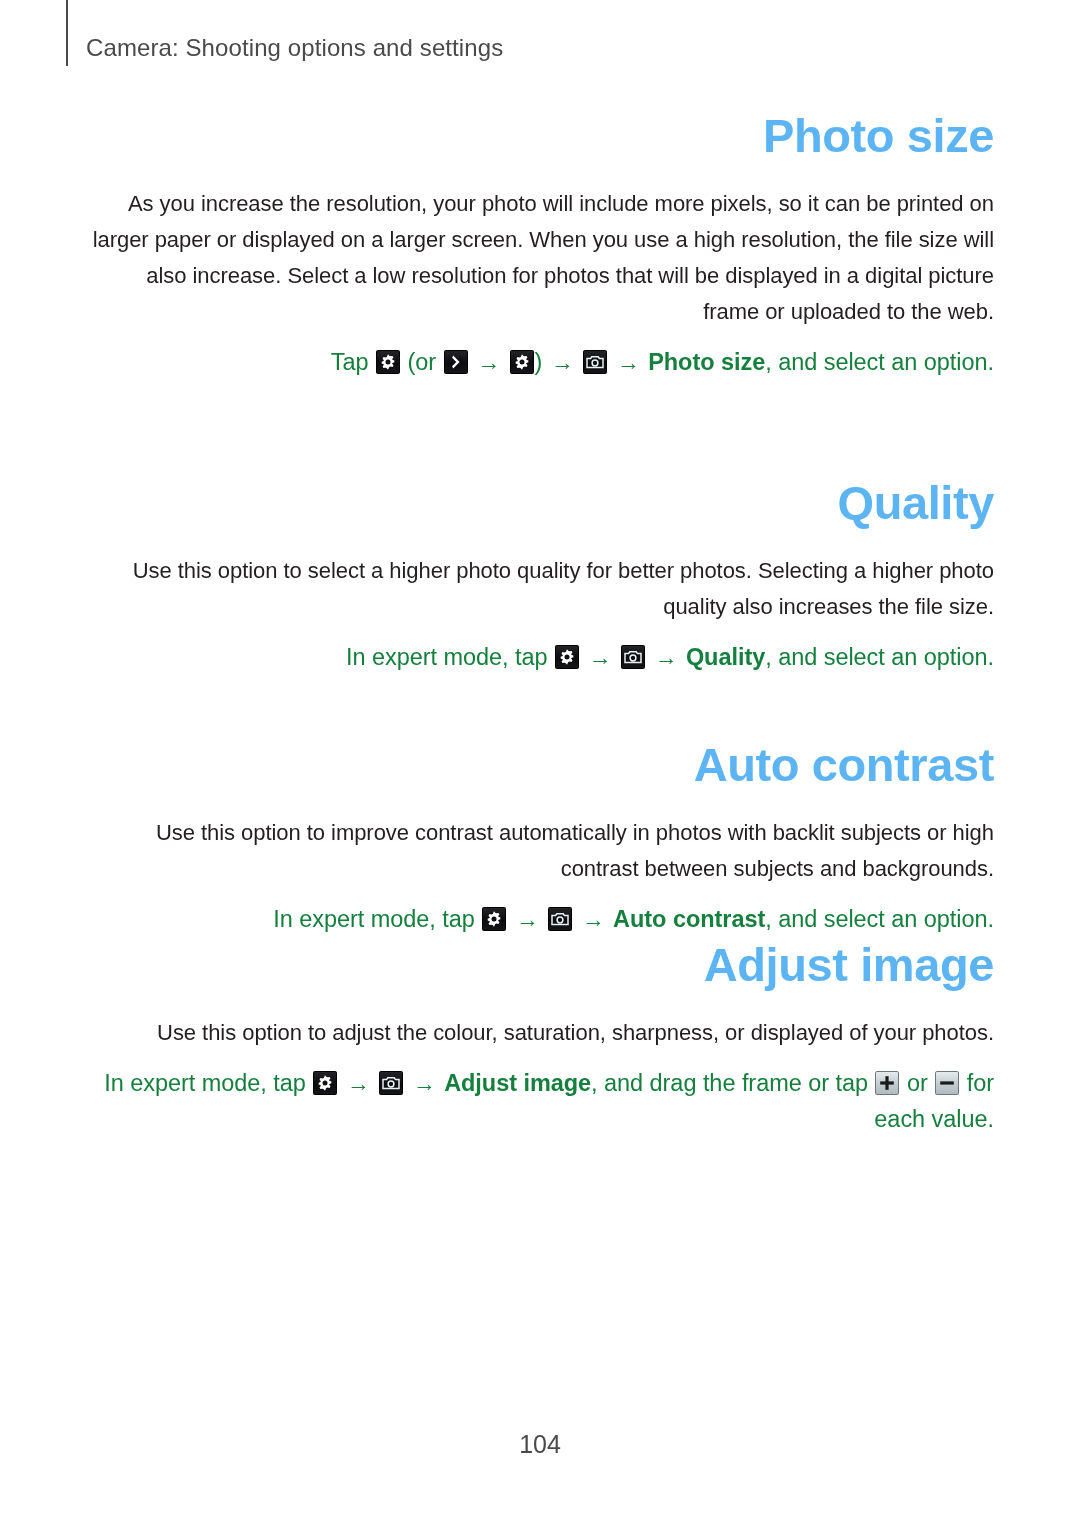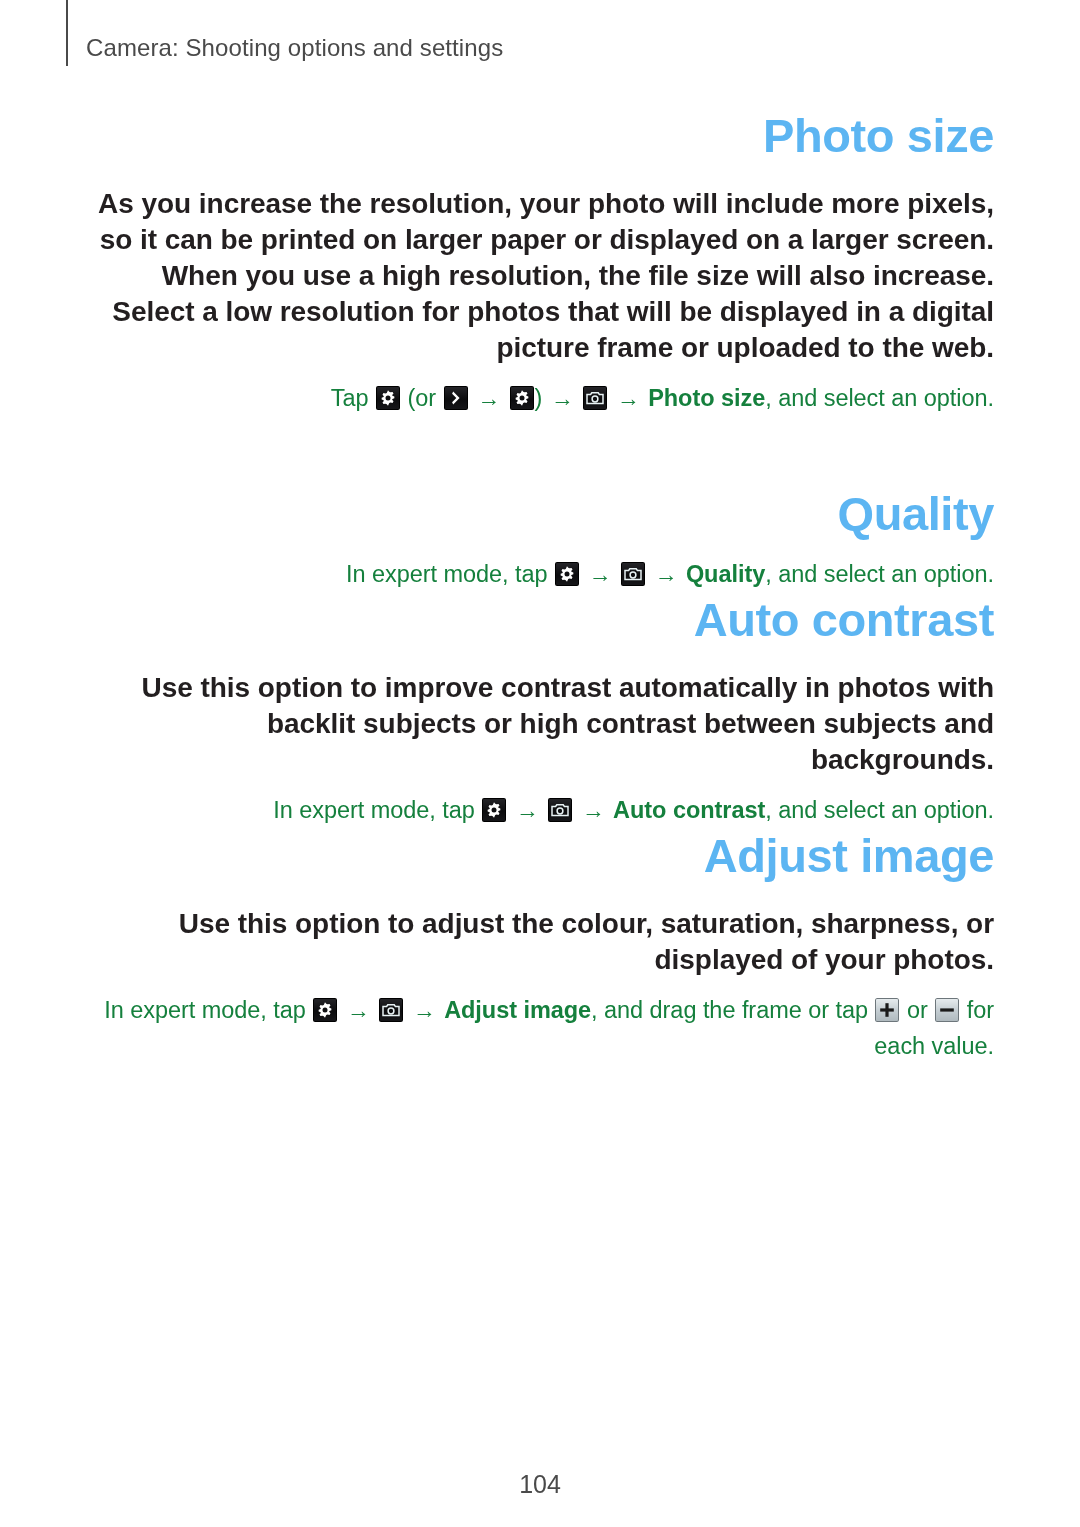--- a/index.html
+++ b/index.html
@@ -56,31 +56,30 @@
   h1.section-title {
     font-size: 47px;
     line-height: 56px;
     font-weight: bold;
     color: #5cb5f2;
     margin: 0;
     letter-spacing: -0.4px;
   }
 
   .sec-photo-size  { margin-top: 0px; }
-  .sec-quality     { margin-top: 70px; }
-  .sec-auto        { }
+  .sec-quality     { margin-top: 95px; }
+  .sec-auto        { margin-top: 62px; }
   .sec-adjust      { }
 
   p.body-text {
-    font-size: 28px;
+    font-size: 22px;
     line-height: 36px;
     margin: 22px 0 0 0;
     color: #231f20;
     letter-spacing: -0.05px;
-    font-weight: bold;
   }
 
   p.path-line {
     font-size: 23.5px;
     line-height: 36px;
     margin: 14px 0 0 0;
     color: #15803d;
     letter-spacing: -0.05px;
   }
 
@@ -114,21 +113,21 @@
     background: #c9d2d6;
     background-image: linear-gradient(180deg, #e9eef0 0%, #c3ccd1 55%, #aeb8bd 100%);
     box-shadow: inset 0 0 0 1px #6d767b;
   }
 
   
   .page-number {
     position: absolute;
     left: 0;
     right: 0;
-    top: 1470px;
+    top: 1430px;
     text-align: center;
     font-size: 25px;
     color: #4a4a4a;
   }
 </style>
 </head>
 <body>
 
 <div class="page">
 
@@ -185,20 +184,21 @@
 
         <span class="arrow">→</span>
 
         <span class="bold">Photo size</span><span>, and select an option.</span>
       </p>
     </section>
 
     <section class="sec-quality">
       <h1 class="section-title">Quality</h1>
 
+      <p class="body-text">Use this option to select a higher photo quality for better photos. Selecting a higher photo quality also increases the file size.</p>
 
       <p class="path-line">
         <span>In expert mode, tap</span>
 
         <span class="ic ic-dark">
           <svg viewBox="0 0 24 24" aria-hidden="true">
             <g fill="#ffffff">
               <path d="M12 4.2l1.25 1.6a6.6 6.6 0 0 1 1.3.54l2-.45.95 1.64-1.33 1.55c.1.22.18.45.24.69l1.94.67v1.9l-1.94.67c-.06.24-.14.47-.24.69l1.33 1.55-.95 1.64-2-.45a6.6 6.6 0 0 1-1.3.54L12 19.8l-1.25-1.6a6.6 6.6 0 0 1-1.3-.54l-2 .45-.95-1.64 1.33-1.55a6.1 6.1 0 0 1-.24-.69l-1.94-.67v-1.9l1.94-.67c.06-.24.14-.47.24-.69L6.5 8.75l.95-1.64 2 .45c.41-.23.85-.41 1.3-.54L12 4.2z"></path>
             </g>
             <circle cx="12" cy="12" r="2.5" fill="#111113"></circle>

